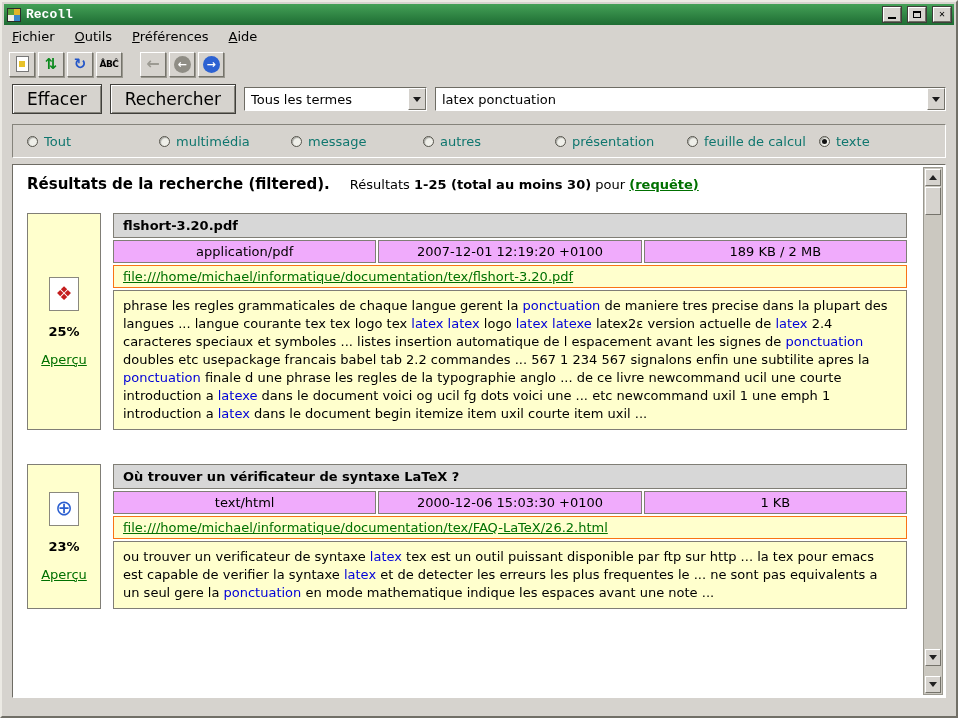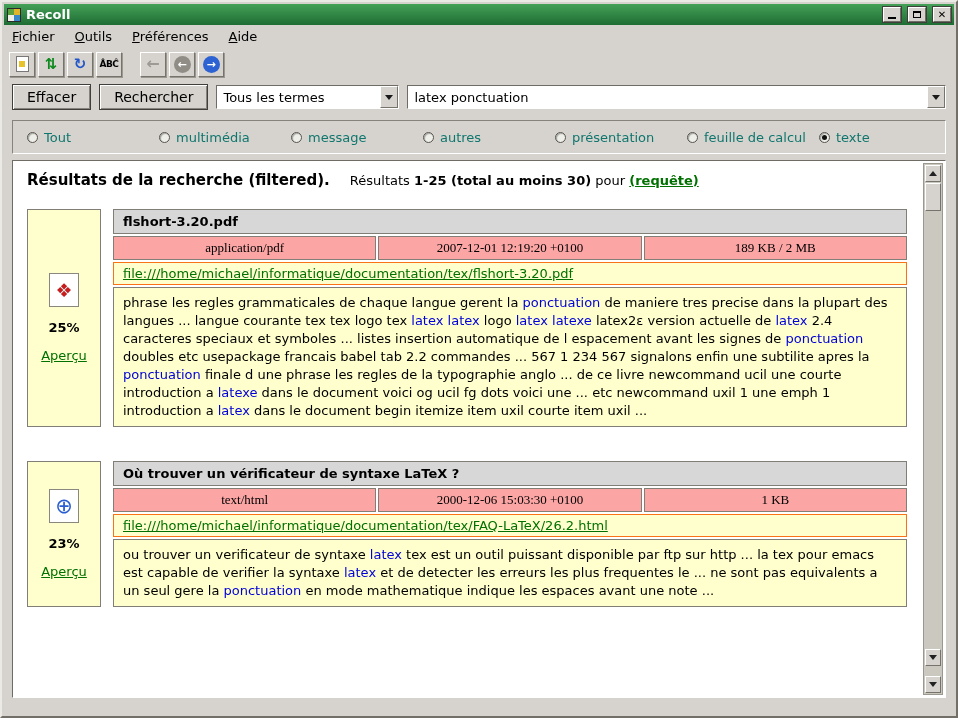--- a/index.html
+++ b/index.html
@@ -9,21 +9,21 @@
   .frame {
     width: 958px; height: 718px; background: #d6d3ce;
     border: 2px solid; border-color: #eceae4 #716f67 #716f67 #eceae4;
     padding: 2px; display: flex; flex-direction: column;
   }
 
   
   .titlebar {
     height: 21px; flex: none;
     background: linear-gradient(#44a057, #1e6d33);
-    display: flex; align-items: center; gap: 5px; padding: 0 3px;
+    display: flex; align-items: center; gap: 5px; padding: 0 3px; font-family: Liberation Mono, monospace;
   }
   .app-icon { width: 14px; height: 14px; flex: none;
     background: conic-gradient(#e0b42a 0 25%, #3a87c8 0 50%, #efefe8 0 75%, #5aa03c 0);
     border: 1px solid #2a2a2a; }
   .titlebar .title { color: #fff; font-weight: bold; font-size: 13px; flex: 1; }
   .wbtn {
     width: 18px; height: 15px; margin-left: 2px; background: #d6d3ce;
     border: 1px solid; border-color: #fff #6e6c64 #6e6c64 #fff;
     box-shadow: 0 0 0 1px #3f3e3a;
     display: flex; align-items: center; justify-content: center;
@@ -55,21 +55,21 @@
   .nav-circle { width: 17px; height: 17px; border-radius: 50%; display: flex; align-items: center;
     justify-content: center; color: #fff; font-size: 11px; font-weight: bold; line-height: 1; }
   .nav-circle.gray { background: #8f8d85; }
   .nav-circle.blue { background: #2d62d2; }
 
   
   .searchrow { flex: none; display: flex; align-items: center; gap: 8px; padding: 4px 8px 6px; }
   .push {
     background: #d6d3ce; border: 1px solid #403f3b;
     box-shadow: inset 1px 1px 0 #fff, inset -1px -1px 0 #85837b;
-    font-family: inherit; font-size: 14px; color: #000; padding: 4px 14px; cursor: default;
+    font-family: inherit; font-size: 17px; color: #000; padding: 4px 14px; cursor: default;
   }
   .combo { height: 24px; background: #fff; border: 1px solid; border-color: #6e6c64 #fff #fff #6e6c64; display: flex; align-items: stretch; }
   .combo .val { flex: 1; display: flex; align-items: center; padding-left: 6px; white-space: nowrap; overflow: hidden; }
   .combo .arrow-btn { width: 18px; flex: none; background: #d6d3ce; border: 1px solid;
     border-color: #fff #75736b #75736b #fff; display: flex; align-items: center; justify-content: center; }
   .tri-down { width: 0; height: 0; border: 4px solid transparent; border-top: 5px solid #1a1a1a; margin-top: 5px; }
   .combo.type { width: 183px; flex: none; }
   .combo.query { flex: 1; }
   .combo input { border: 0; outline: 0; flex: 1; font: 13px "DejaVu Sans", sans-serif; padding-left: 6px; background: #fff; }
 
@@ -103,21 +103,21 @@
   .fileicon { width: 30px; height: 34px; background: #fff; border: 1px solid #8a887e;
     display: flex; align-items: center; justify-content: center; }
   .fileicon.pdf span { color: #c41e1e; font-size: 19px; line-height: 1; }
   .fileicon.html span { color: #2a5ed0; font-size: 21px; line-height: 1; }
   .pct { font-weight: bold; }
   .apercu { color: #007000; text-decoration: underline; cursor: pointer; }
 
   .rtable { flex: 1; margin-left: 12px; display: flex; flex-direction: column; gap: 2px; }
   .rowhead { border: 1px solid #807e76; background: #d7d7d7; font-weight: bold; padding: 4px 9px; }
   .cellrow { display: flex; gap: 2px; }
-  .cell { flex: 1; border: 1px solid #807e76; background: #fca5a5; text-align: center; padding: 3px 4px; font-family: Liberation Serif, serif; }
+  .cell { flex: 1; border: 1px solid #807e76; background: #f0abfc; text-align: center; padding: 3px 4px; }
   .urlrow { border: 1px solid #f97316; background: #ffffcd; padding: 3px 9px; }
   .urlrow a { color: #007000; text-decoration: underline; cursor: pointer; }
   .absrow { border: 1px solid #807e76; background: #ffffcd; padding: 6px 9px; line-height: 18px; flex: 1; }
   .absrow .hl { color: #0000d8; text-align: center; }
 
   
   .vscroll { position: absolute; top: 2px; right: 2px; bottom: 2px; width: 20px;
     background: #cbc8c0; border: 1px solid #9a988f; }
   .sbtn { position: absolute; left: 1px; right: 1px; height: 17px; background: #d6d3ce;
     border: 1px solid; border-color: #fff #75736b #75736b #fff;

